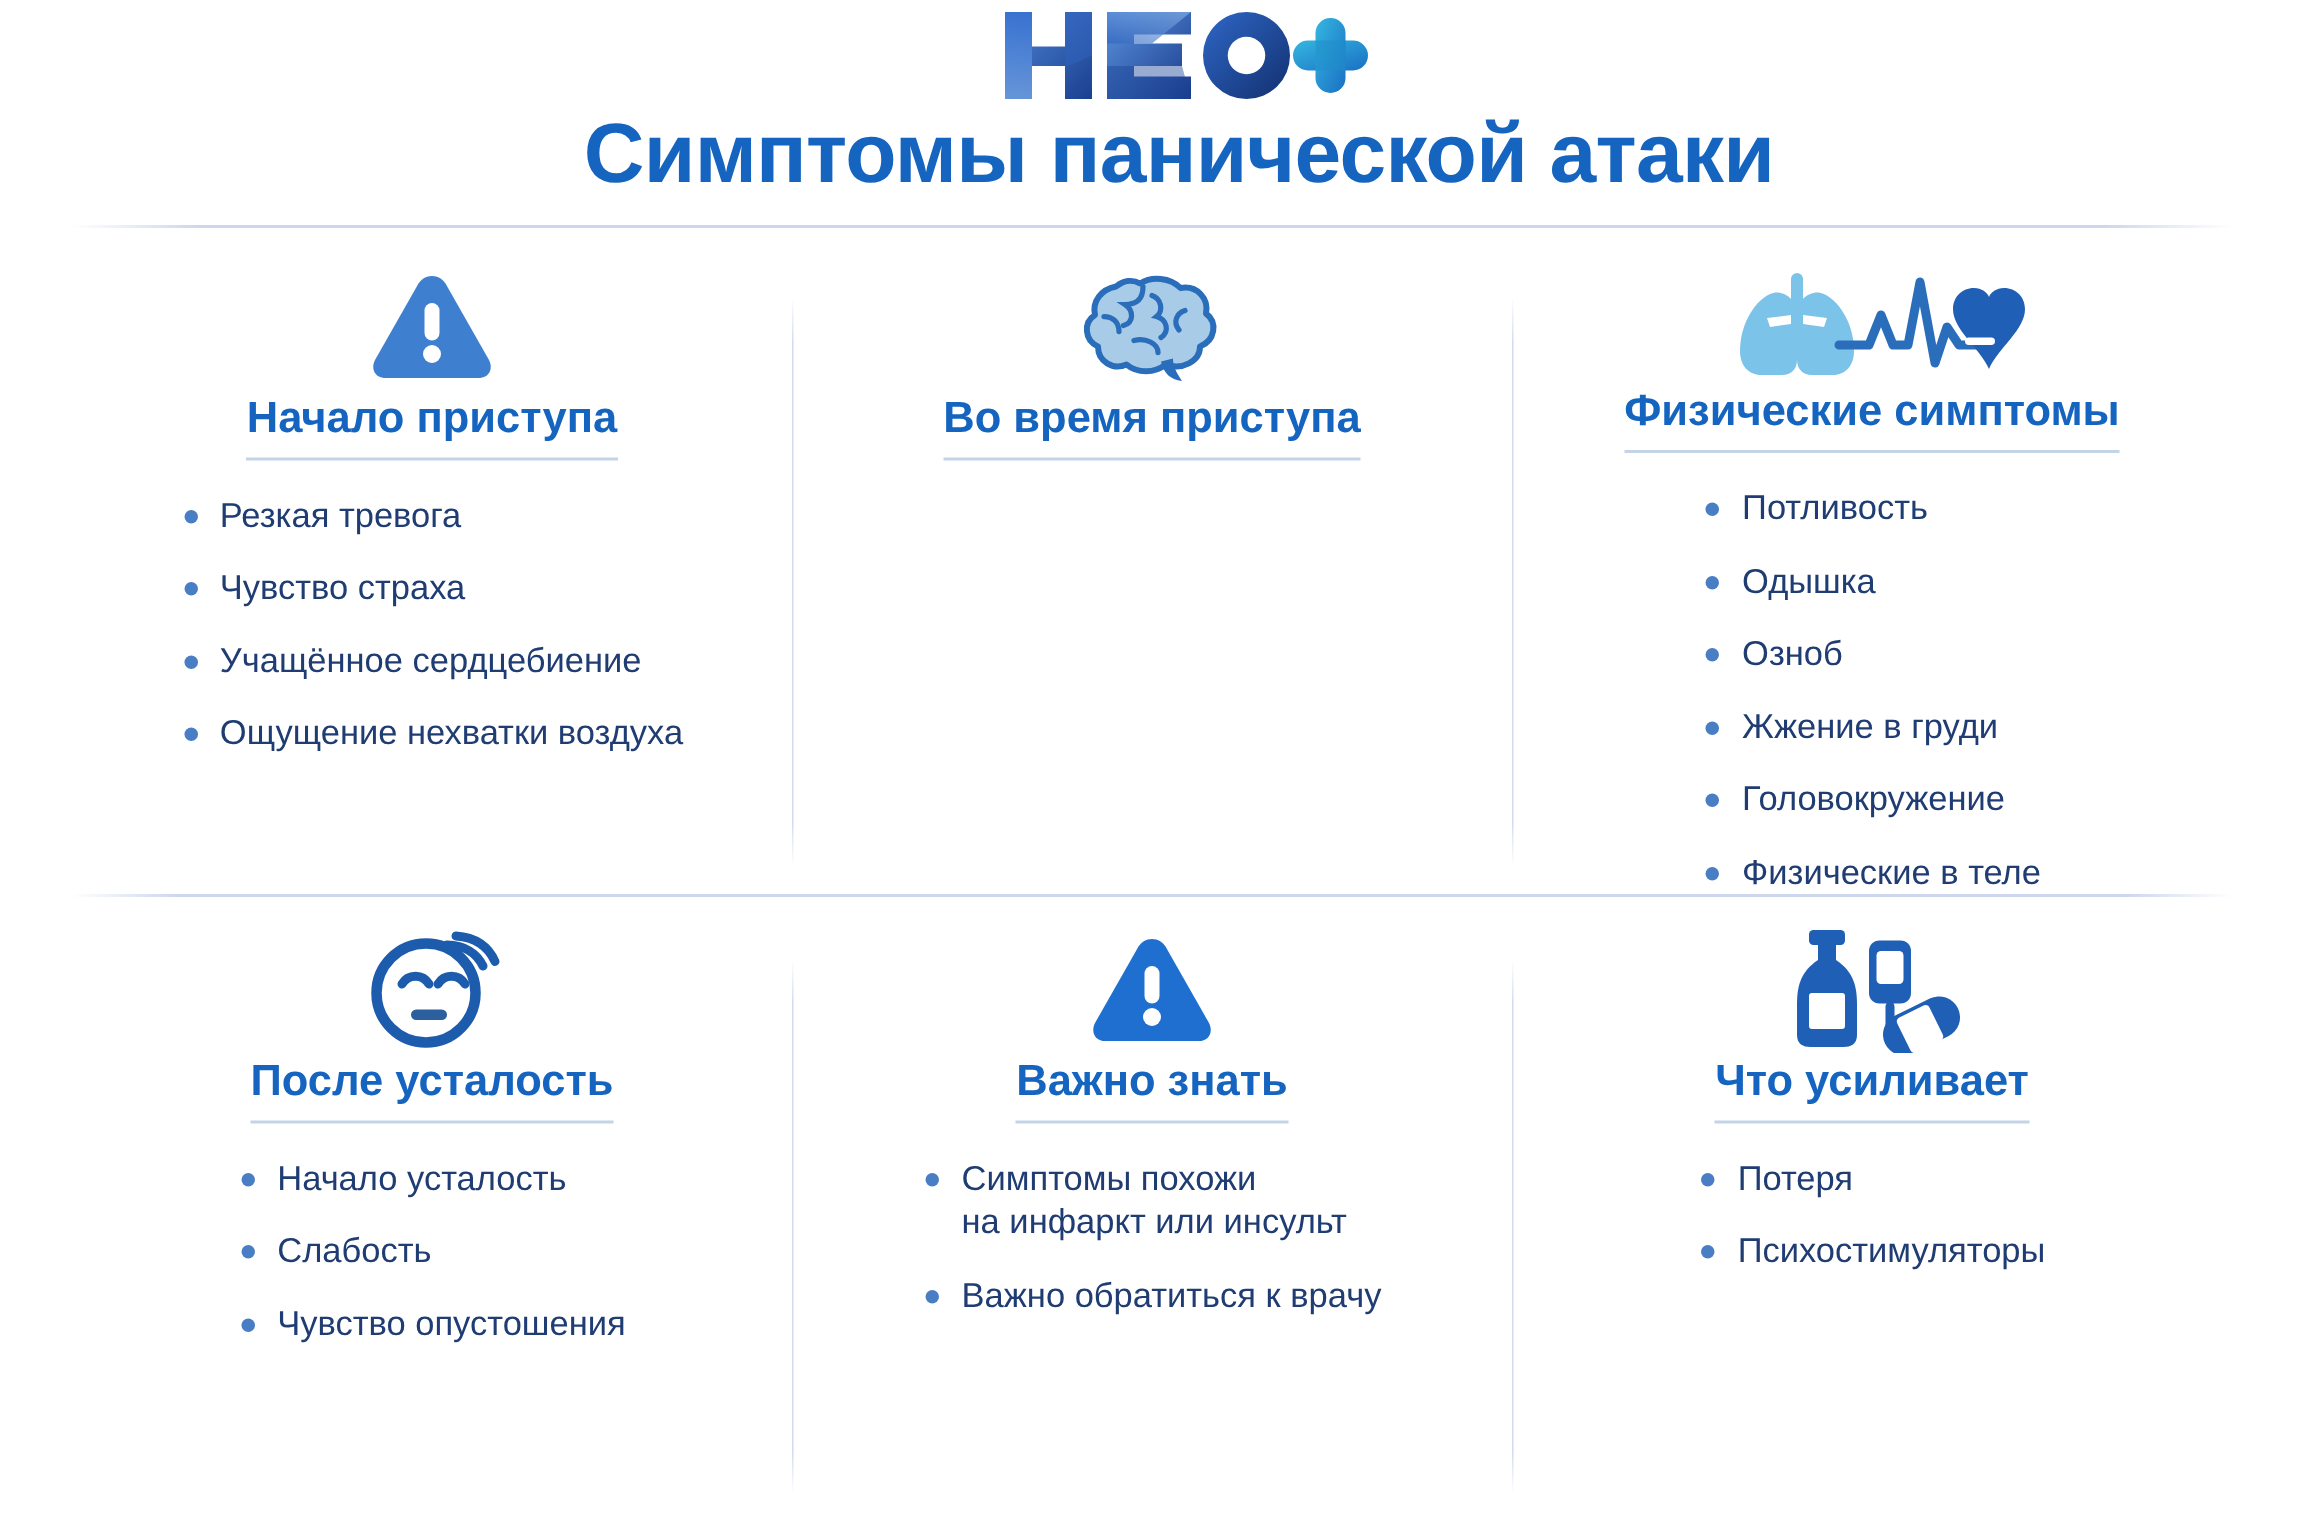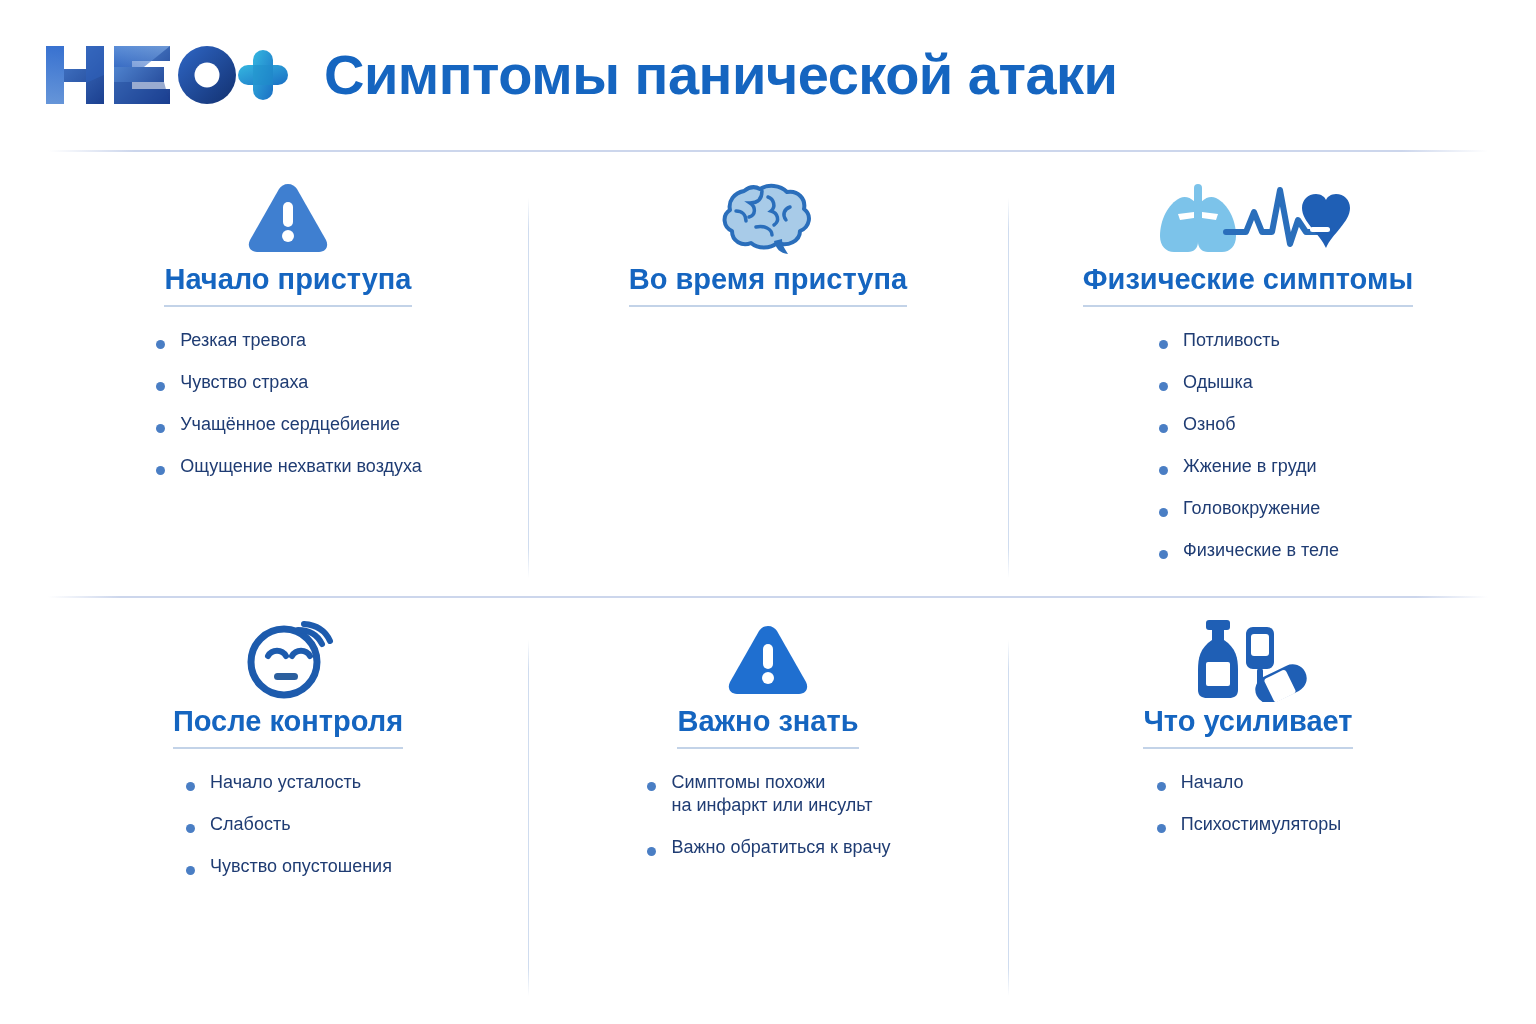--- a/index.html
+++ b/index.html
@@ -14,21 +14,21 @@
   .page{
     width:1536px;height:1024px;
     position:relative;
     box-sizing:border-box;
   }
 
   
   .header{
     position:absolute;
     left:0;top:0;width:1536px;height:150px;
-    display:flex;align-items:center;
+    display:flex;align-items:center;flex-direction:column;
   }
   .logo{
     margin-left:40px;
     display:flex;align-items:center;
     height:74px;
   }
   .logo svg{display:block;}
   .page-title{
     margin-left:36px;
     font-size:56px;
@@ -109,21 +109,21 @@
     list-style:none;
     margin:0;
     padding:0;
     align-self:center;
     text-align:left;
   }
   .bullets li{
     position:relative;
     padding-left:26px;
     margin-bottom:19px;
-    font-size:18px;
+    font-size:23px;
     color:#1f3c73;
     line-height:1.28;
     white-space:pre-line;
   }
   .bullets li::before{
     content:"";
     position:absolute;
     left:2px;top:11px;
     width:9px;height:9px;
     border-radius:50%;
@@ -285,21 +285,21 @@
               <circle cx="42" cy="44" r="33" fill="none" stroke="#1d5bad" stroke-width="7"></circle>
               <path d="M26 38 C30 31 40 31 44 38" fill="none" stroke="#1d5bad" stroke-width="6" stroke-linecap="round"></path>
               <path d="M50 38 C54 31 64 31 68 38" fill="none" stroke="#1d5bad" stroke-width="6" stroke-linecap="round"></path>
               <rect x="32" y="55" width="24" height="7" rx="3.5" fill="#2b5f9e"></rect>
               <g fill="none" stroke="#1d5bad" stroke-width="6" stroke-linecap="round">
                 <path d="M56 12 C68 12 76 18 80 26"></path>
                 <path d="M62 6 C76 7 84 14 88 23"></path>
               </g>
             </svg>
           </div>
-          <div class="card-title">После контроля</div>
+          <div class="card-title">После усталость</div>
           <ul class="bullets">
             <li>Начало усталость</li>
             <li>Слабость</li>
             <li>Чувство опустошения</li>
           </ul>
         </div>
       </div>
 
       <div class="col">
         <div class="card">
@@ -336,21 +336,21 @@
               </g>
               <g fill="#ffffff">
                 <rect x="20" y="44" width="24" height="24" rx="2"></rect>
                 <rect x="65" y="16" width="18" height="22" rx="3"></rect>
                 <rect x="82" y="55" width="24" height="26" rx="3" transform="rotate(-26 94 68)"></rect>
               </g>
             </svg>
           </div>
           <div class="card-title">Что усиливает</div>
           <ul class="bullets">
-            <li>Начало</li>
+            <li>Потеря</li>
             <li>Психостимуляторы</li>
           </ul>
         </div>
       </div>
 
     </div>
   </div>
 </div>
 
 </body></html>

